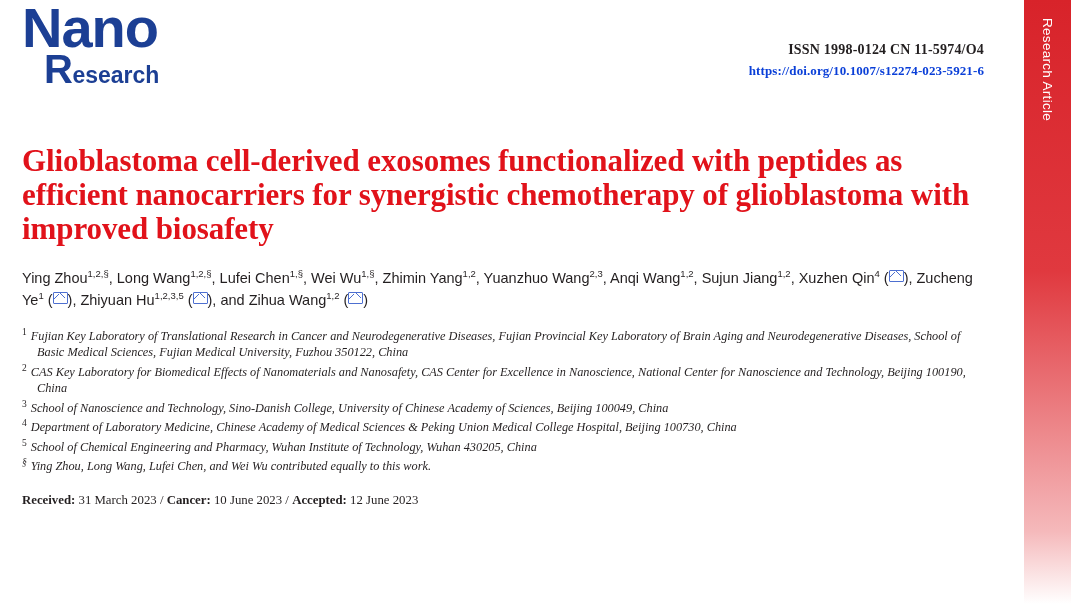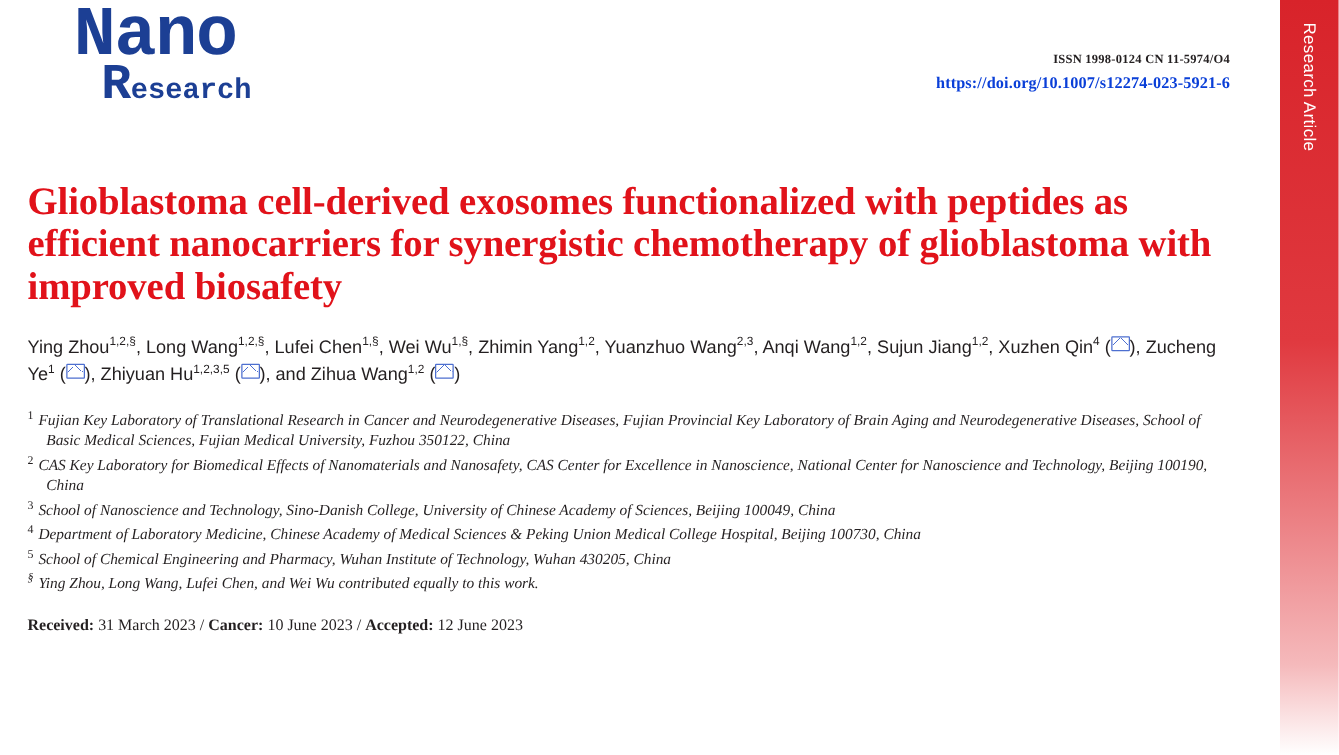--- a/index.html
+++ b/index.html
@@ -57,23 +57,22 @@
 
   
   #masthead {
     position: relative;
     height: 102px;
   }
   #logo {
     position: absolute;
     left: 0;
     top: 2px;
-    font-family: Liberation Mono, monospace;
+    font-family: Liberation Sans, sans-serif;
     color: #1f3a93;
-    margin-left: 37px;
   }
   #logo .nano {
     font-size: 56px;
     font-weight: 700;
     letter-spacing: -1px;
     line-height: 52px;
     display: block;
     color: #1c3f94;
   }
   #logo .research {
@@ -92,21 +91,21 @@
   }
 
   #journal-meta {
     position: absolute;
     right: 0;
     top: 42px;
     text-align: right;
     font-family: "Liberation Serif", serif;
   }
   #journal-meta .issn {
-    font-size: 10px;
+    font-size: 14px;
     font-weight: 700;
     color: #231f20;
     letter-spacing: 0.2px;
   }
   #journal-meta .doi {
     margin-top: 5px;
     font-size: 13px;
     font-weight: 700;
     color: #0a3fd8;
     letter-spacing: 0.1px;

